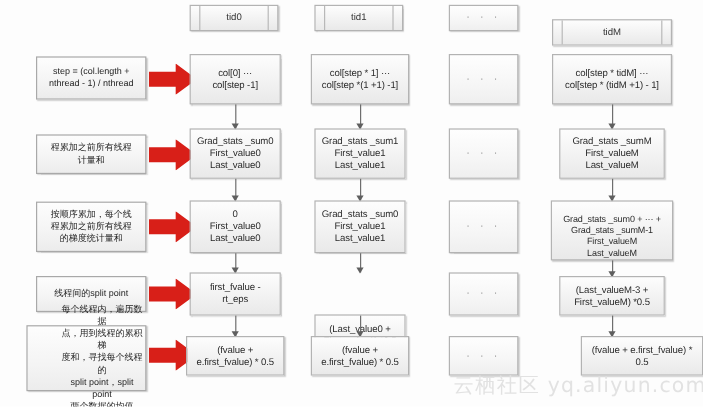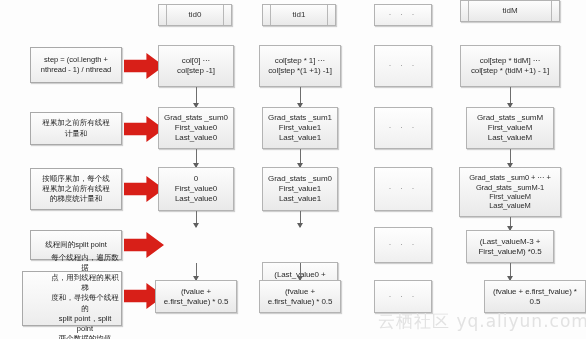--- a/index.html
+++ b/index.html
@@ -49,21 +49,21 @@
     background: #b8b8b8;
   }
   .thread-head .divider-l { left: 7px; }
   .thread-head .divider-r { right: 7px; }
 
   
   .cell {
     font-size: 8px;
     letter-spacing: -0.1px;
   }
-  .cell.small { font-size: 7.5px; }
+  .cell.small { font-size: 7.5px; align-items: flex-end; }
 
   
   .dots {
     font-size: 9px;
     color: #9a9a9a;
     letter-spacing: 3px;
     background: linear-gradient(to bottom, #fefefe 0%, #f6f6f6 60%, #efefef 100%);
   }
 
   
@@ -125,21 +125,21 @@
   <div class="box thread-head" style="left:262px; top:4px; width:74px; height:22px;">
     <span class="divider-l"></span>
     <span class="divider-r"></span>
     <span>tid1</span>
   </div>
 
   <div class="box dots" style="left:374px; top:4px; width:58px; height:22px;">
     <span>·  ·  ·</span>
   </div>
 
-  <div class="box thread-head" style="left:460px; top:0; width:100px; height:22px;justify-content:center;">
+  <div class="box thread-head" style="left:460px; top:16px; width:100px; height:22px;justify-content:center;">
     <span class="divider-l"></span>
     <span class="divider-r"></span>
     <span>tidM</span>
   </div>
 
   <div class="box note" style="left:30px; top:47px; width:92px; height:36px;">
     <span>step = (col.length +
 nthread - 1) / nthread</span>
   </div>
 
@@ -185,20 +185,24 @@
   </div>
   <div class="conn" style="left:196px; top:149px; height:18px;"></div>
 
   <div class="box cell" style="left:158px; top:167px; width:76px; height:44px;">
     <span>0
 First_value0
 Last_value0</span>
   </div>
   <div class="conn" style="left:196px; top:211px; height:16px;"></div>
 
+  <div class="box cell" style="left:158px; top:227px; width:76px; height:36px;">
+    <span>first_fvalue -
+rt_eps</span>
+  </div>
   <div class="conn" style="left:196px; top:263px; height:17px;"></div>
 
   <div class="box cell" style="left:155px; top:280px; width:82px; height:33px;">
     <span>(fvalue +
 e.first_fvalue) * 0.5</span>
   </div>
 
   <div class="box cell" style="left:259px; top:45px; width:82px; height:42px;">
     <span>col[step * 1] ···
 col[step *(1 +1) -1]</span>

